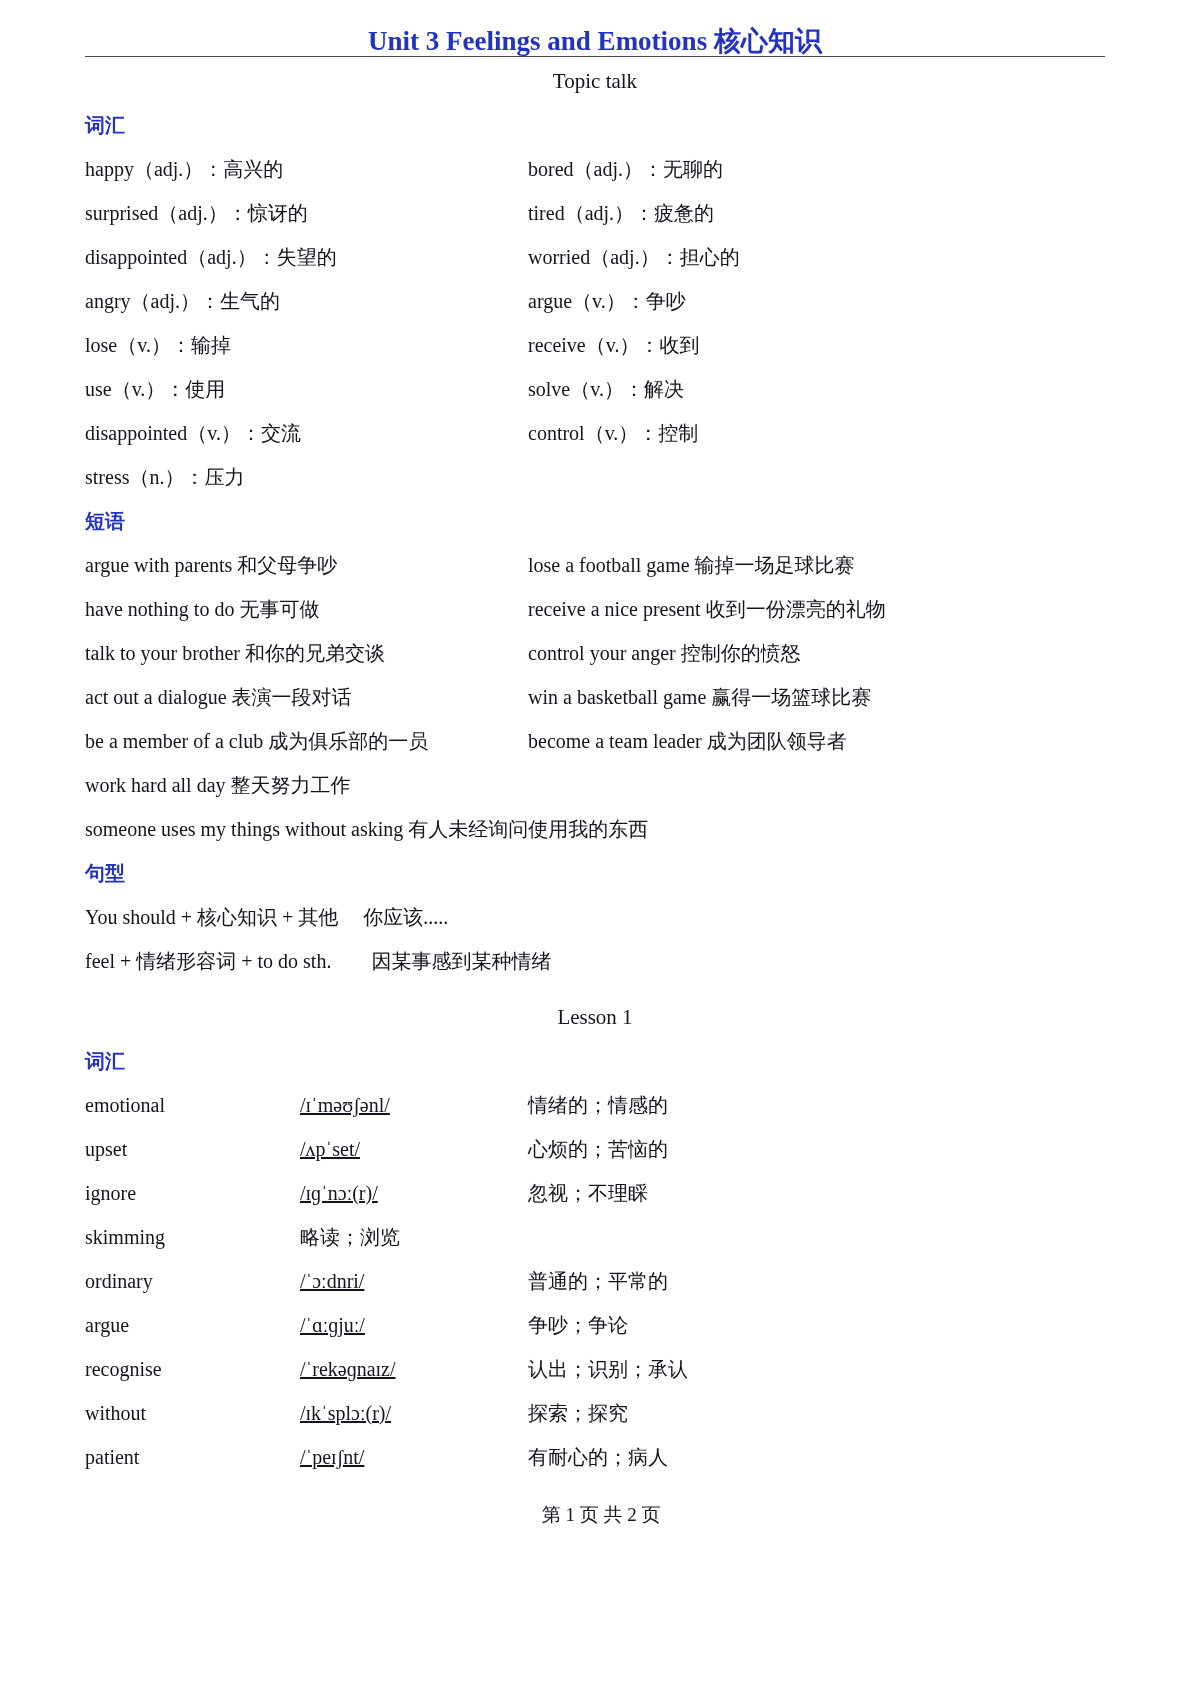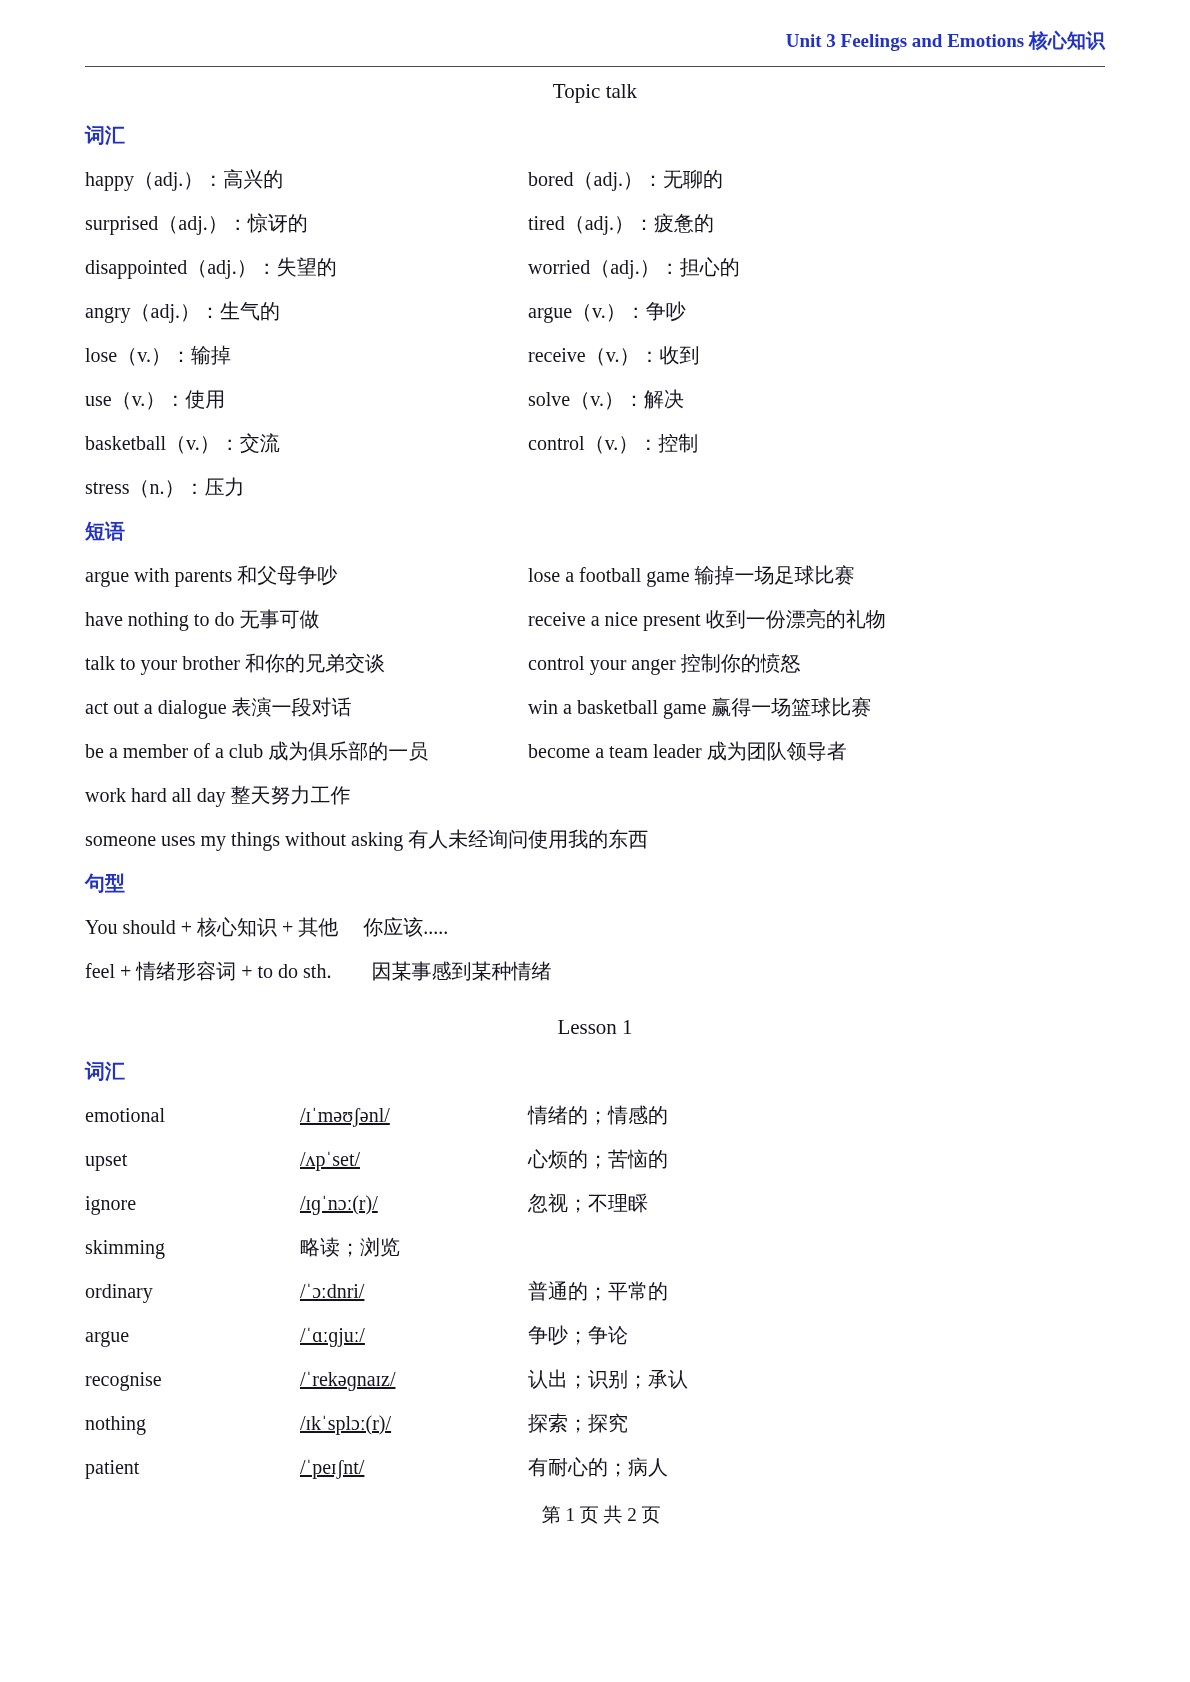--- a/index.html
+++ b/index.html
@@ -12,26 +12,26 @@
     position: relative;
     overflow: hidden;
   }
   .page {
     padding: 26px 85px 0 85px;
     position: relative;
     box-sizing: border-box;
     height: 100%;
   }
   .doc-title {
-    text-align: right;
+    text-align: center;
     color: var(--heading-blue, #2333c1);
     font-weight: bold;
-    font-size: 19px;
+    font-size: 27px;
     line-height: 30px;
-    margin-bottom: 10px;
+    margin-bottom: 0;
   }
   .rule {
     border: 0;
     border-top: 1.5px solid #4a4a4a;
     margin: 0 0 2px 0;
   }
   .center-heading {
     text-align: center;
     font-weight: normal;
     font-size: 21px;
@@ -104,21 +104,21 @@
   </div>
   <div class="row">
     <div class="col-left">lose（v.）：输掉</div>
     <div class="col-right">receive（v.）：收到</div>
   </div>
   <div class="row">
     <div class="col-left">use（v.）：使用</div>
     <div class="col-right">solve（v.）：解决</div>
   </div>
   <div class="row">
-    <div class="col-left">basketball（v.）：交流</div>
+    <div class="col-left">disappointed（v.）：交流</div>
     <div class="col-right">control（v.）：控制</div>
   </div>
   <div class="row">
     <div class="col-left">stress（n.）：压力</div>
   </div>
 
   <div class="section-heading">短语</div>
 
   <div class="row">
     <div class="col-left">argue with parents 和父母争吵</div>
@@ -185,21 +185,21 @@
     <div class="lex-word">argue</div>
     <div class="lex-phonetic">/ˈɑːɡjuː/</div>
     <div class="lex-meaning">争吵；争论</div>
   </div>
   <div class="row">
     <div class="lex-word">recognise</div>
     <div class="lex-phonetic">/ˈrekəɡnaɪz/</div>
     <div class="lex-meaning">认出；识别；承认</div>
   </div>
   <div class="row">
-    <div class="lex-word">nothing</div>
+    <div class="lex-word">without</div>
     <div class="lex-phonetic">/ɪkˈsplɔː(r)/</div>
     <div class="lex-meaning">探索；探究</div>
   </div>
   <div class="row">
     <div class="lex-word">patient</div>
     <div class="lex-phonetic">/ˈpeɪʃnt/</div>
     <div class="lex-meaning">有耐心的；病人</div>
   </div>
 
   <div class="footer">第 1 页 共 2 页</div>

